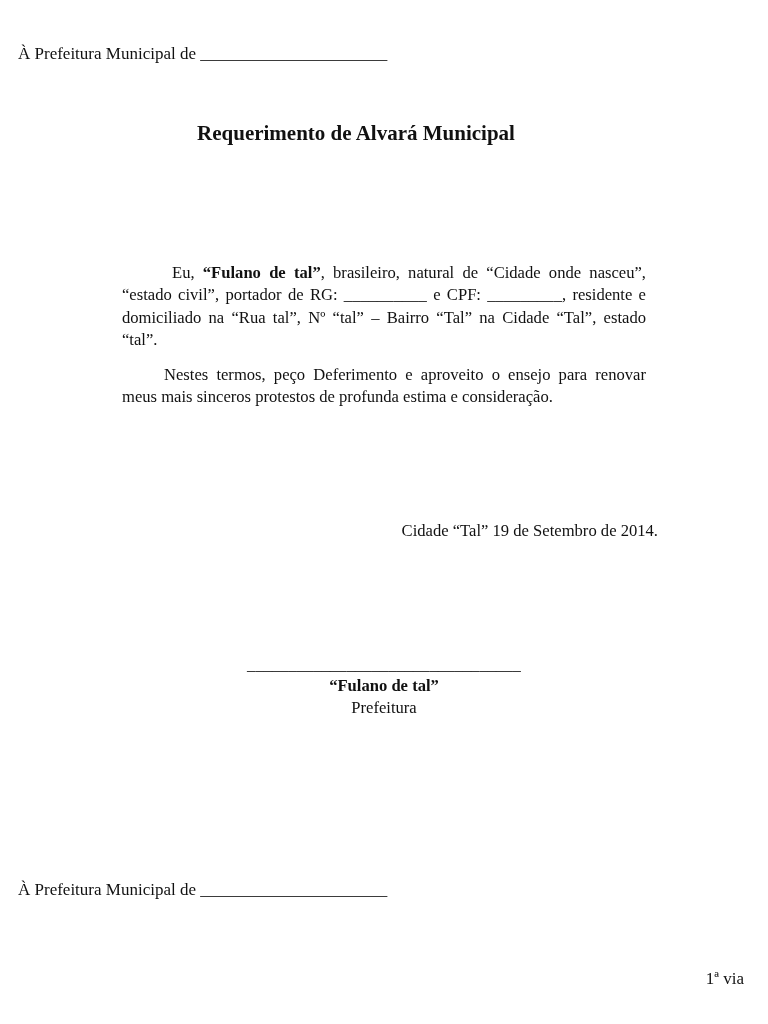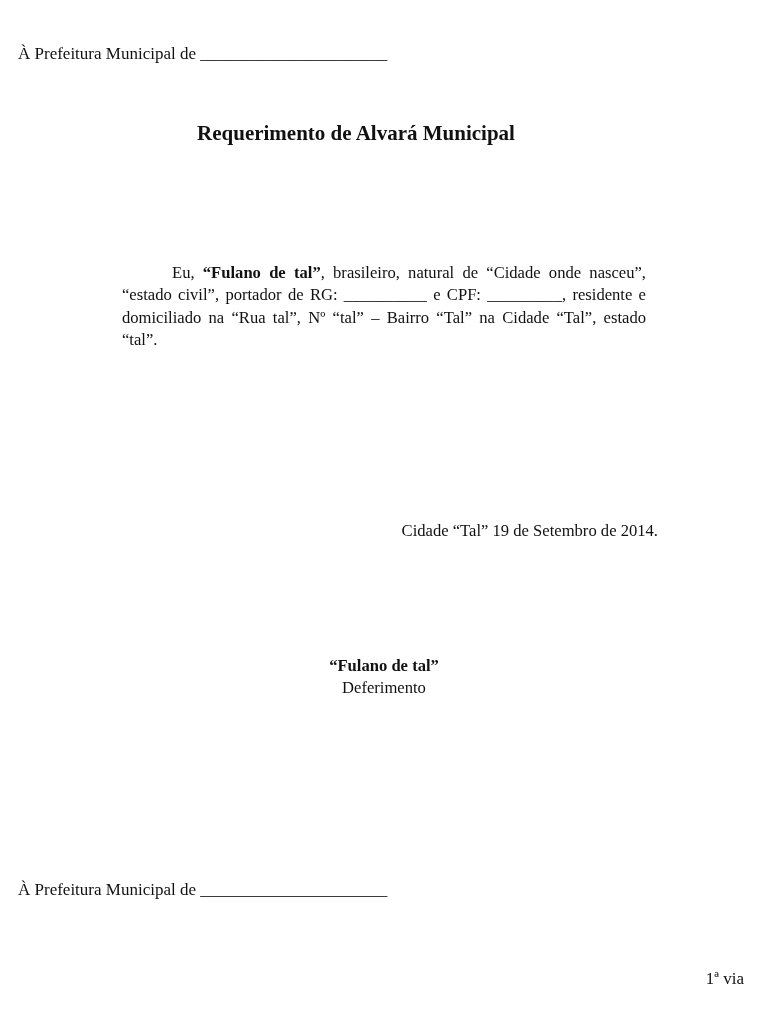--- a/index.html
+++ b/index.html
@@ -82,24 +82,26 @@
   </style>
 </head>
 <body>
 
 <div class="abs addressee addressee-top">À Prefeitura Municipal de ______________________</div>
 
 <div class="abs title">Requerimento de Alvará Municipal</div>
 
 <div class="abs body-text">
   <p><span>Eu, </span><b>“Fulano de tal”</b><span>, brasileiro, natural de “Cidade onde nasceu”, “estado civil”, portador de RG: __________ e CPF: _________, residente e domiciliado na “Rua tal”, Nº “tal” – Bairro “Tal” na Cidade “Tal”, estado “tal”.</span></p>
+  <p class="p3">Nestes termos, peço Deferimento e aproveito o ensejo para renovar meus mais sinceros protestos de profunda estima e consideração.</p>
 </div>
 
 <div class="abs date-line">Cidade “Tal” 19 de Setembro de 2014.</div>
 
 <div class="abs signature-block">
+  <div class="sig-line">_________________________________</div>
   <div class="sig-name">“Fulano de tal”</div>
-  <div class="sig-role">Deferimento</div>
+  <div class="sig-role">Prefeitura</div>
 </div>
 
 <div class="abs addressee addressee-bottom">À Prefeitura Municipal de ______________________</div>
 
 <div class="abs via">1ª via</div>
 
 </body></html>

